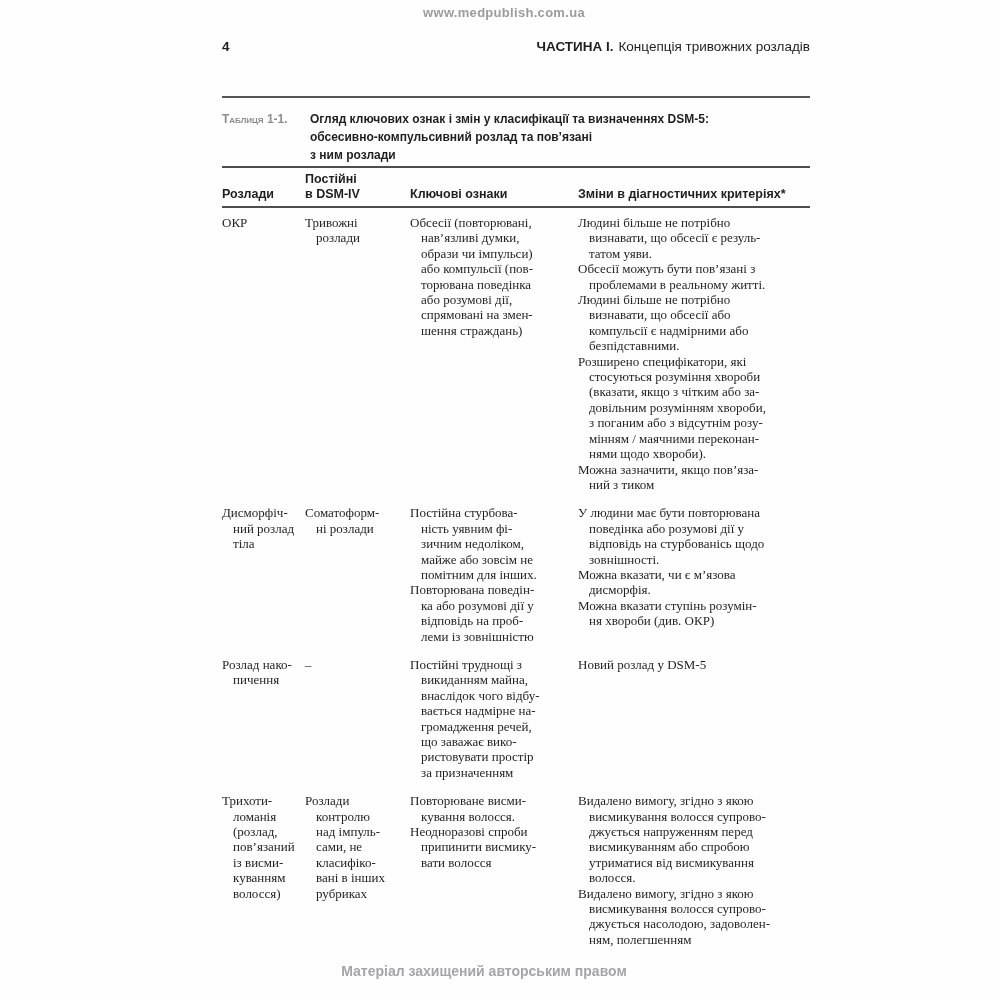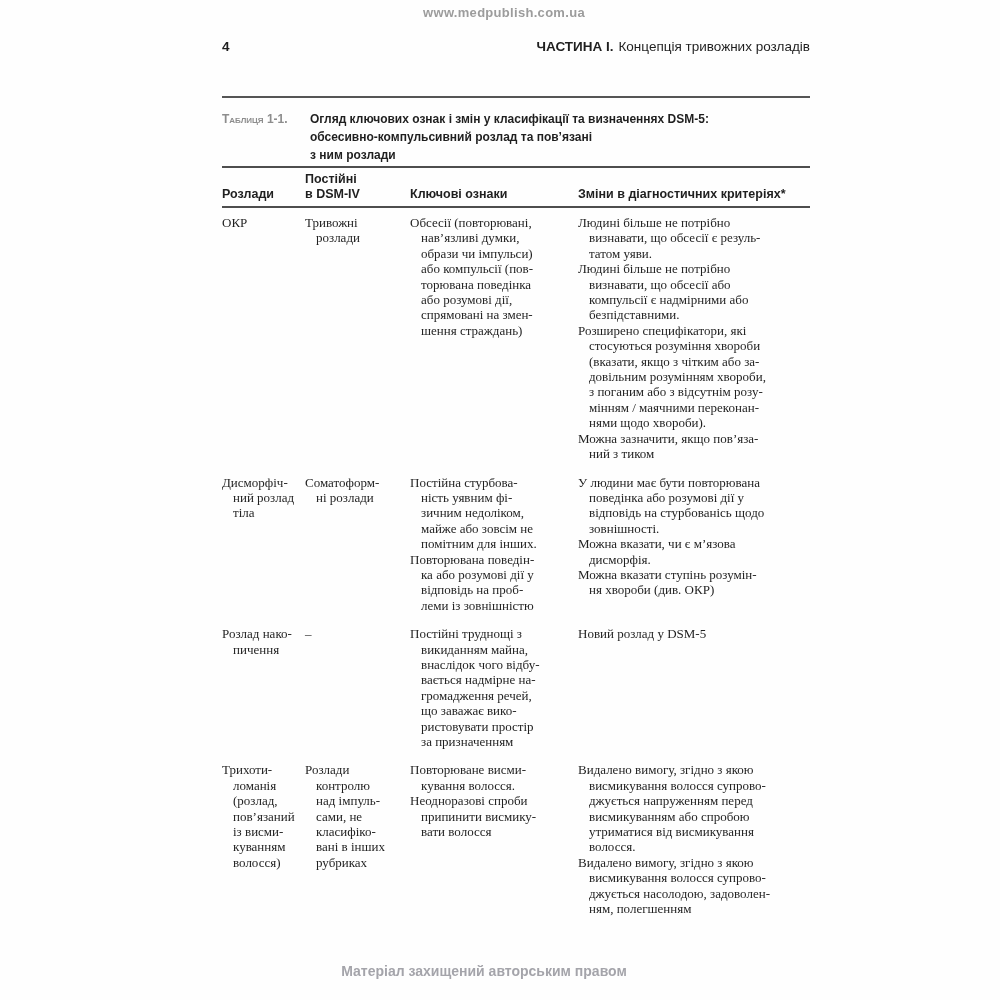--- a/index.html
+++ b/index.html
@@ -104,20 +104,22 @@
 або компульсії (пов-
 торювана поведінка
 або розумові дії,
 спрямовані на змен-
 шення страждань)</p>
           </div>
           <div class="cell">
             <p class="hang">Людині більше не потрібно
 визнавати, що обсесії є резуль-
 татом уяви.</p>
+            <p class="hang">Обсесії можуть бути пов’язані з
+проблемами в реальному житті.</p>
             <p class="hang">Людині більше не потрібно
 визнавати, що обсесії або
 компульсії є надмірними або
 безпідставними.</p>
             <p class="hang">Розширено специфікатори, які
 стосуються розуміння хвороби
 (вказати, якщо з чітким або за-
 довільним розумінням хвороби,
 з поганим або з відсутнім розу-
 мінням / маячними переконан-

